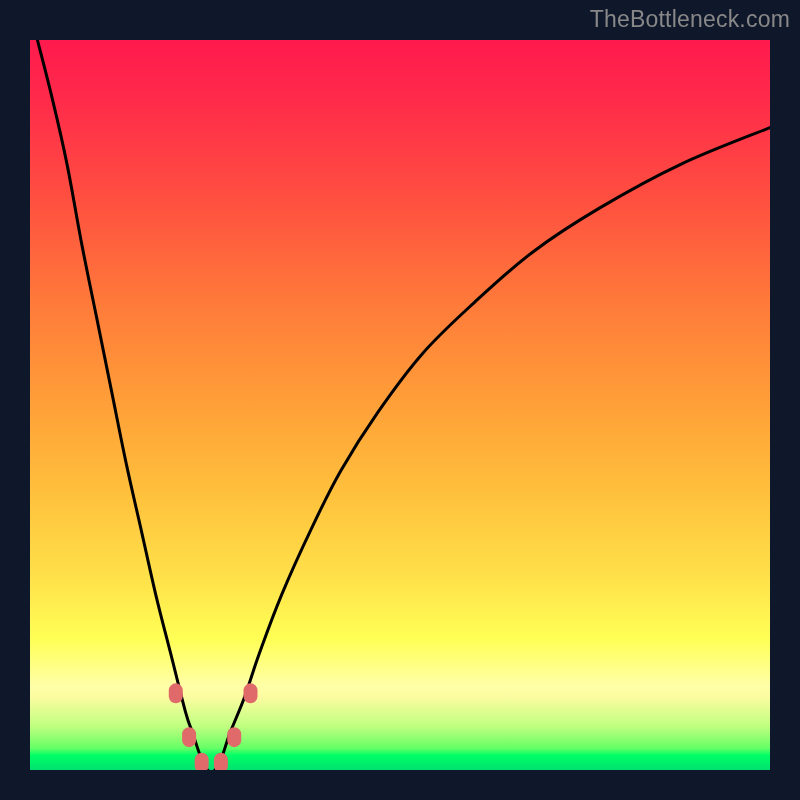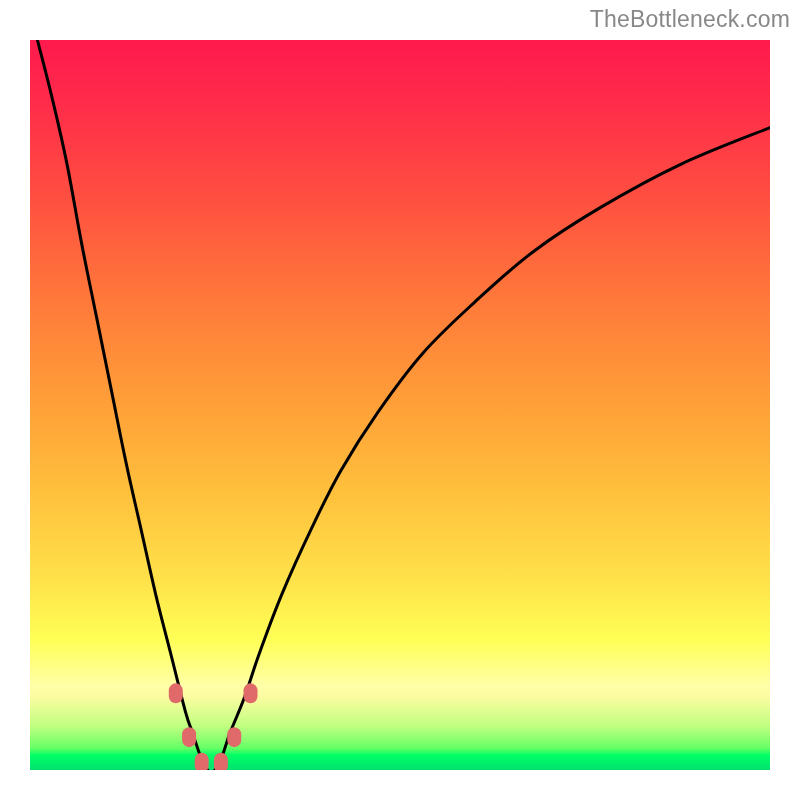--- a/index.html
+++ b/index.html
@@ -10,21 +10,21 @@
       position: relative;
       font-family: Arial, sans-serif;
       overflow: hidden;
     }
     .outer {
       position: absolute;
       top: 0;
       left: 0;
       width: 800px;
       height: 800px;
-      background: #ffffff;
+      background: #0f172a;
       text-align: right;
     }
     .plot-area {
       position: absolute;
       top: 40px;
       left: 30px;
       width: 740px;
       height: 730px;
       background: linear-gradient(to bottom,
         #ff1a4d 0%,

